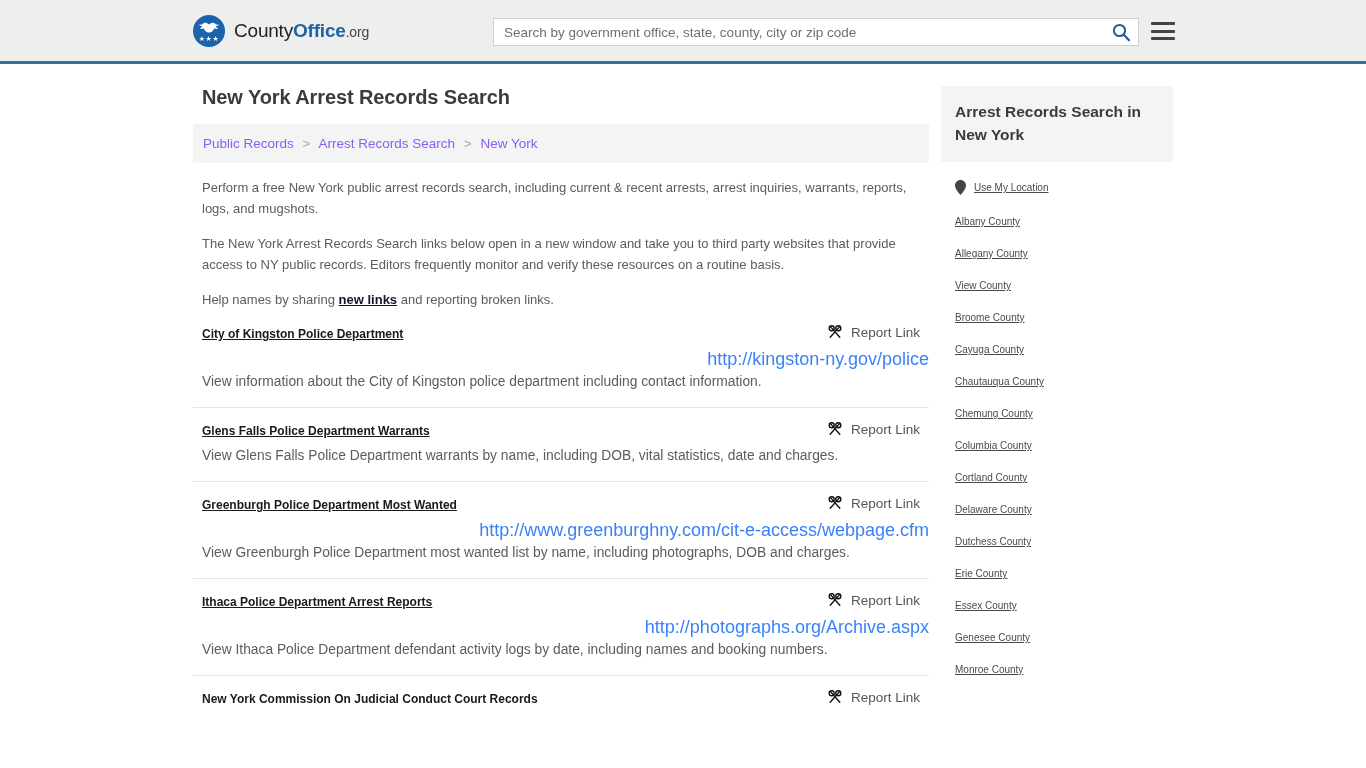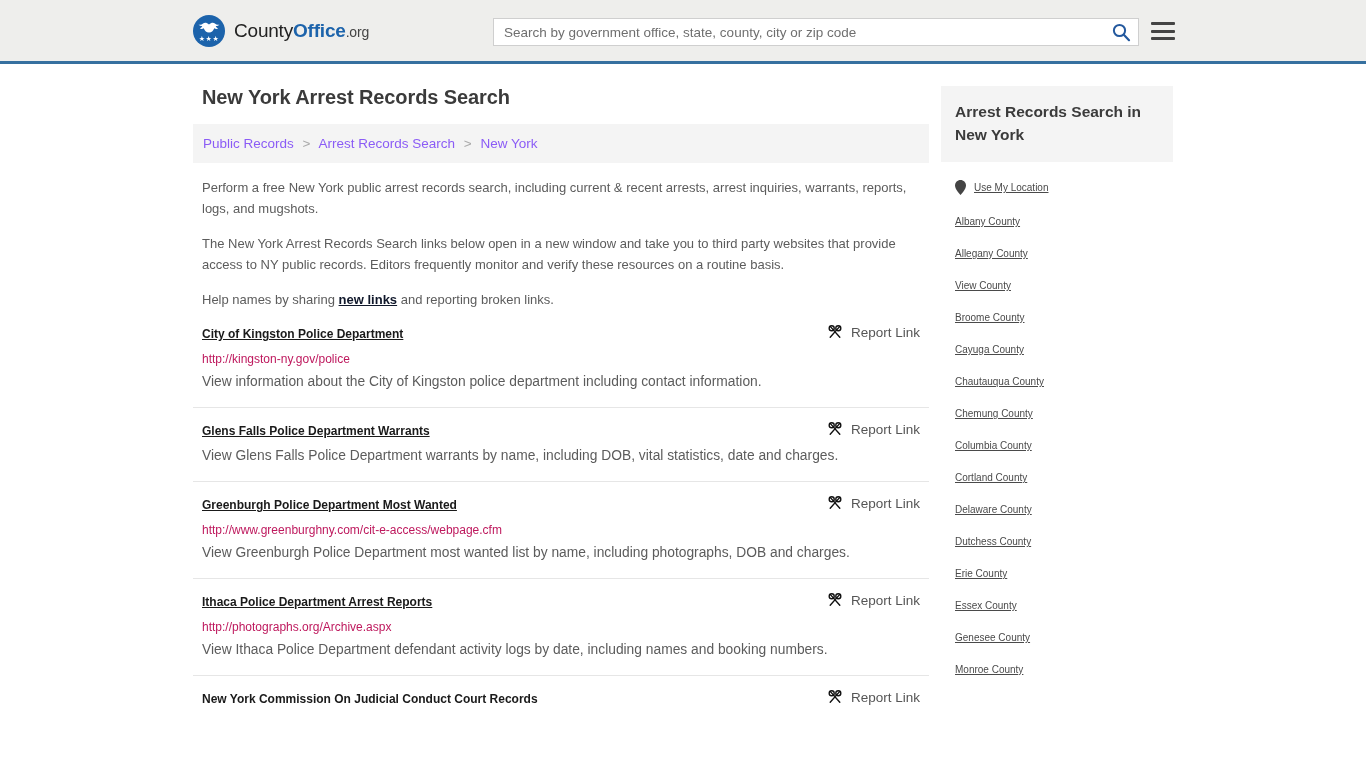--- a/index.html
+++ b/index.html
@@ -186,25 +186,26 @@
     margin-right: 9px;
     cursor: pointer;
     white-space: nowrap;
   }
   .report-link .rl-label {
     font-size: 13.5px;
     color: #555555;
   }
   .result-url {
     display: block;
-    font-size: 12px;
-    color: #be185d;
+    font-size: 18px;
+    color: #3b82f6;
     margin-top: 7px;
     line-height: 16px;
     text-decoration: none;
+    text-align: right;
   }
   .result-desc {
     font-size: 13.8px;
     line-height: 25px;
     color: #5c5c5c;
     margin-top: 2px;
   }
 
   
   .side-box {

